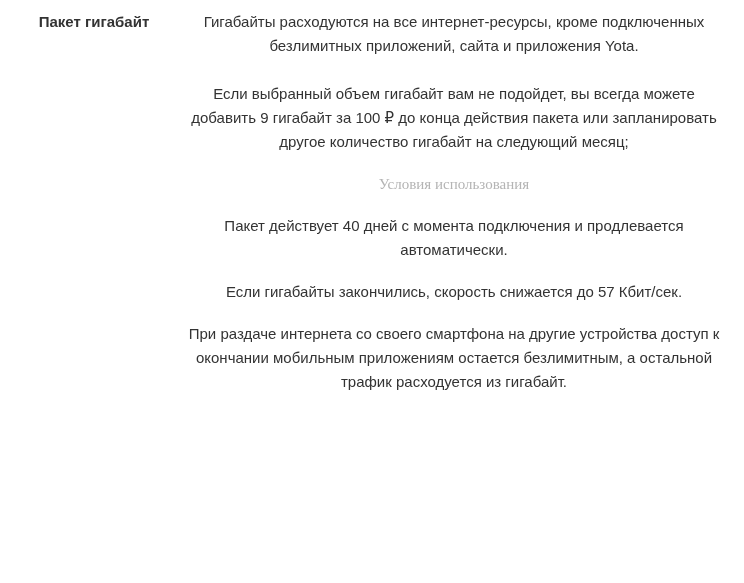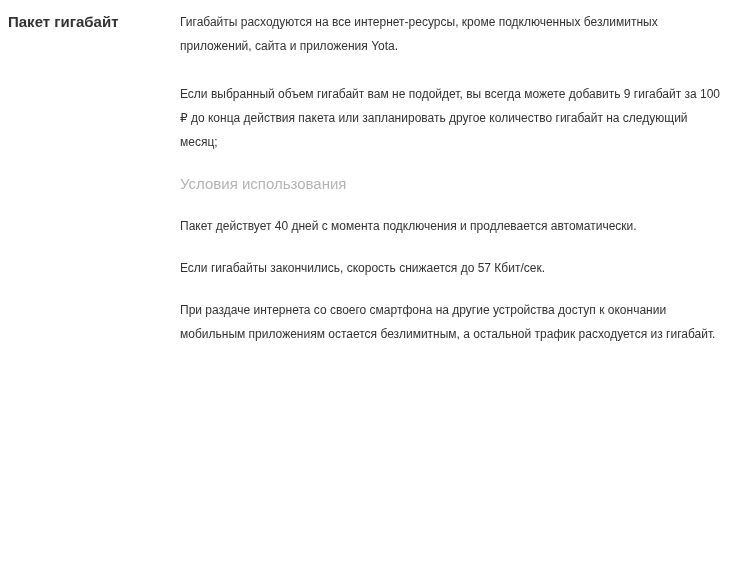--- a/index.html
+++ b/index.html
@@ -13,51 +13,53 @@
     box-sizing: border-box;
     font-family: "Liberation Sans", "DejaVu Sans", sans-serif;
     color: #333333;
     -webkit-font-smoothing: antialiased;
   }
   .section-row {
     display: flex;
     align-items: flex-start;
     padding: 10px 8px 0 8px;
     box-sizing: border-box;
+    text-align: center;
   }
   .label-col {
     flex: 0 0 172px;
     width: 172px;
   }
   .section-title {
     margin: 0;
     font-size: 15px;
     font-weight: 700;
     line-height: 24px;
     color: #333333;
   }
   .content-col {
     flex: 0 1 auto;
     max-width: 548px;
   }
   .content-col p {
     margin: 0 0 18px 0;
-    font-size: 12px;
+    font-size: 15px;
     line-height: 24px;
     color: #333333;
   }
   .content-col p.intro-first {
     margin-bottom: 24px;
   }
   .terms-heading {
     margin: 8px 0 18px 0;
     font-size: 15px;
     font-weight: 400;
     line-height: 24px;
     color: #b4b4b4;
+    font-family: Liberation Serif, serif;
   }
 </style>
 </head>
 <body>
 
 <main>
   <div class="section-row">
 
     <div class="label-col">
       <h2 class="section-title">Пакет гигабайт</h2>

